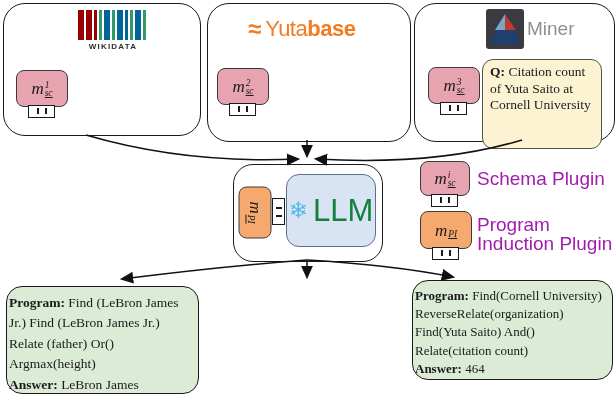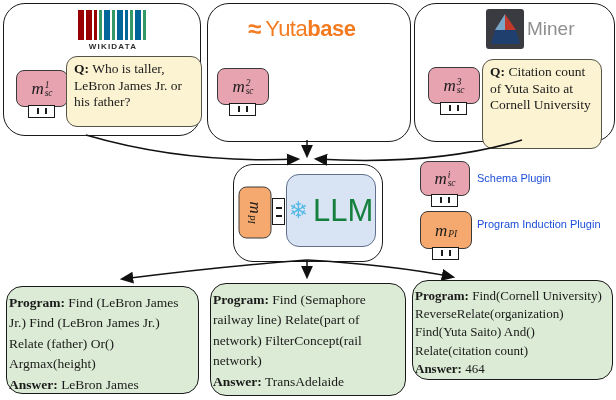--- a/index.html
+++ b/index.html
@@ -16,21 +16,21 @@
 
   
   .chip{position:absolute;border:1.6px solid #3a3a3a;border-radius:8px;
         display:flex;align-items:center;justify-content:center;}
   .chip.pink{background:#e7a3b0;}
   .chip.orange{background:#f5a96e;}
   .mlabel{font-style:italic;font-size:17px;display:flex;align-items:center;line-height:1;}
   .substack{display:inline-flex;flex-direction:column;align-items:flex-start;
             font-size:9.5px;line-height:8px;margin-left:1px;font-style:italic;}
   .substack .top{height:8px;}
-  .substack .bot{height:8px;}
+  .substack .bot{height:8px;text-decoration:underline;}
 
   
   .plug{position:absolute;background:#fff;border:1.6px solid #1a1a1a;
         display:flex;justify-content:center;gap:6px;padding-top:2px;box-sizing:border-box;}
   .plug .prong{width:2px;height:6px;background:#1a1a1a;}
 
   
   .wd{position:absolute;display:flex;flex-direction:column;align-items:center;}
   .wd-bars{display:flex;align-items:stretch;height:30px;}
   .wd-bars div{margin-right:2px;}
@@ -52,22 +52,22 @@
 
   
   .center-box{position:absolute;background:#fff;border:1.6px solid #1a1a1a;border-radius:20px;}
   .llm-box{position:absolute;background:#d8e4f4;border:1.4px solid #5f6f8c;border-radius:13px;
            display:flex;align-items:center;justify-content:center;gap:5px;}
   .snow{font-size:23px;color:#54b8e6;line-height:1;}
   .llm-text{font-family:"Liberation Sans",sans-serif;font-size:31px;color:#15803d;line-height:1;}
   .rot{transform:rotate(90deg);}
 
   
-  .legend-label{position:absolute;font-family:"Liberation Sans",sans-serif;font-size:11px;
-                color:#1d4ed8;line-height:19px;}
+  .legend-label{position:absolute;font-family:"Liberation Sans",sans-serif;font-size:19px;
+                color:#a21caf;line-height:19px;}
 
   
   .gbox{position:absolute;background:#dcebd5;border:1.5px solid #1a1a1a;border-radius:16px;
         padding:6px 2px;box-sizing:border-box;}
   .gbox .blabel{font-weight:bold;}
   .g5{font-size:13.5px;line-height:20.4px;}
   .g6{font-size:13px;line-height:18.2px;}
 
   svg.arrows{position:absolute;left:0;top:0;pointer-events:none;}
 </style>
@@ -99,24 +99,20 @@
           <span class="substack">
             <span class="top">1</span>
             <span class="bot">sc</span>
           </span>
       </span>
     </div>
     <div class="plug" style="left:24px;top:101px;width:27px;height:13px;">
       <span class="prong"></span>
         <span class="prong"></span>
     </div>
-    <div class="qbox" style="left:62px;top:52px;width:120px;height:61px;">
-      <span class="qlabel">Q:</span>
-      <span>Who is taller, LeBron James Jr. or his father?</span>
-    </div>
   </div>
 
   <div class="bubble" style="left:207px;top:3px;width:202px;height:137px;">
     <div class="fb" style="left:40px;top:12px;">
       <span class="fb-tilde">≈</span>
       <span class="fb-light">Yuta</span>
       <span class="fb-bold">base</span>
     </div>
     <div class="chip pink" style="left:9px;top:64px;width:50px;height:35px;">
       <span class="mlabel">
@@ -213,26 +209,20 @@
   </div>
   <div class="legend-label" style="left:477px;top:215px;width:140px;">Program Induction Plugin</div>
 
   <div class="gbox g5" style="left:6px;top:286px;width:193px;height:108px;">
     <span class="blabel">Program:</span>
     <span>Find (LeBron James Jr.) Find (LeBron James Jr.) Relate (father) Or() Argmax(height)</span><br>
     <span class="blabel">Answer:</span>
     <span>LeBron James</span>
   </div>
 
-  <div class="gbox g5" style="left:210px;top:283px;width:196px;height:113px;">
-    <span class="blabel">Program:</span>
-    <span>Find (Semaphore railway line) Relate(part of network) FilterConcept(rail network)</span><br>
-    <span class="blabel">Answer:</span>
-    <span>TransAdelaide</span>
-  </div>
 
   <div class="gbox g6" style="left:412px;top:280px;width:201px;height:100px;">
     <span class="blabel">Program:</span>
     <span>Find(Cornell University) ReverseRelate(organization) Find(Yuta Saito) And() Relate(citation count)</span><br>
     <span class="blabel">Answer:</span>
     <span>464</span>
   </div>
 
   <svg class="arrows" width="616" height="400" viewBox="0 0 616 400">
     <defs>

